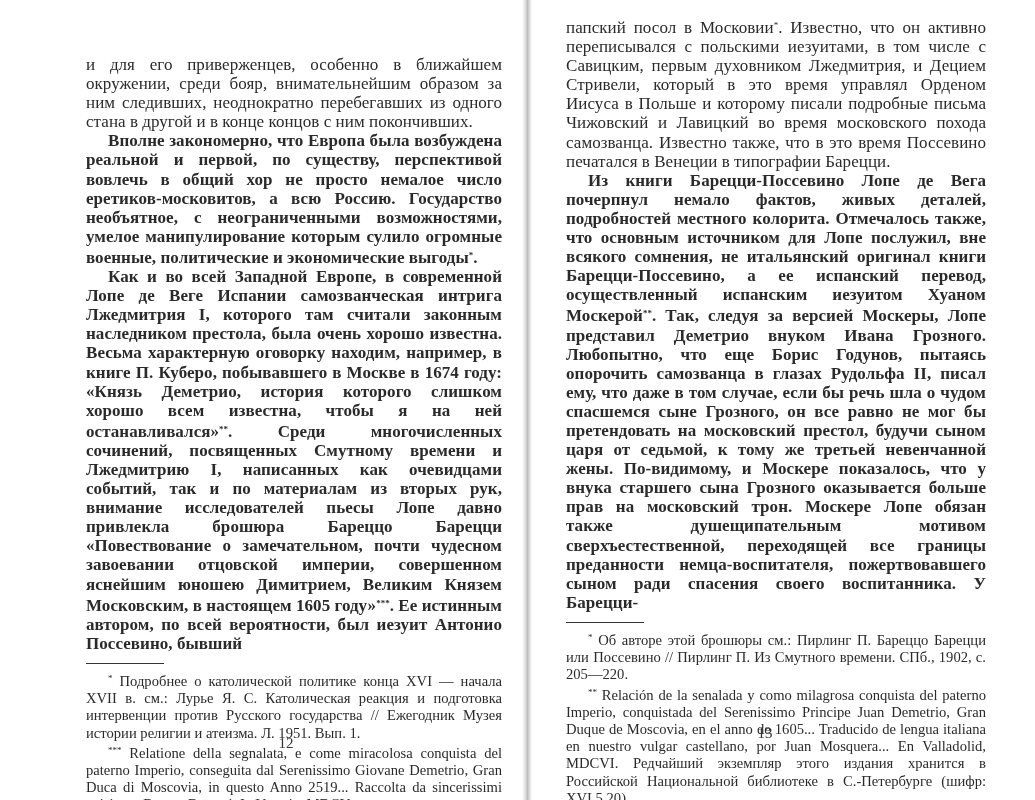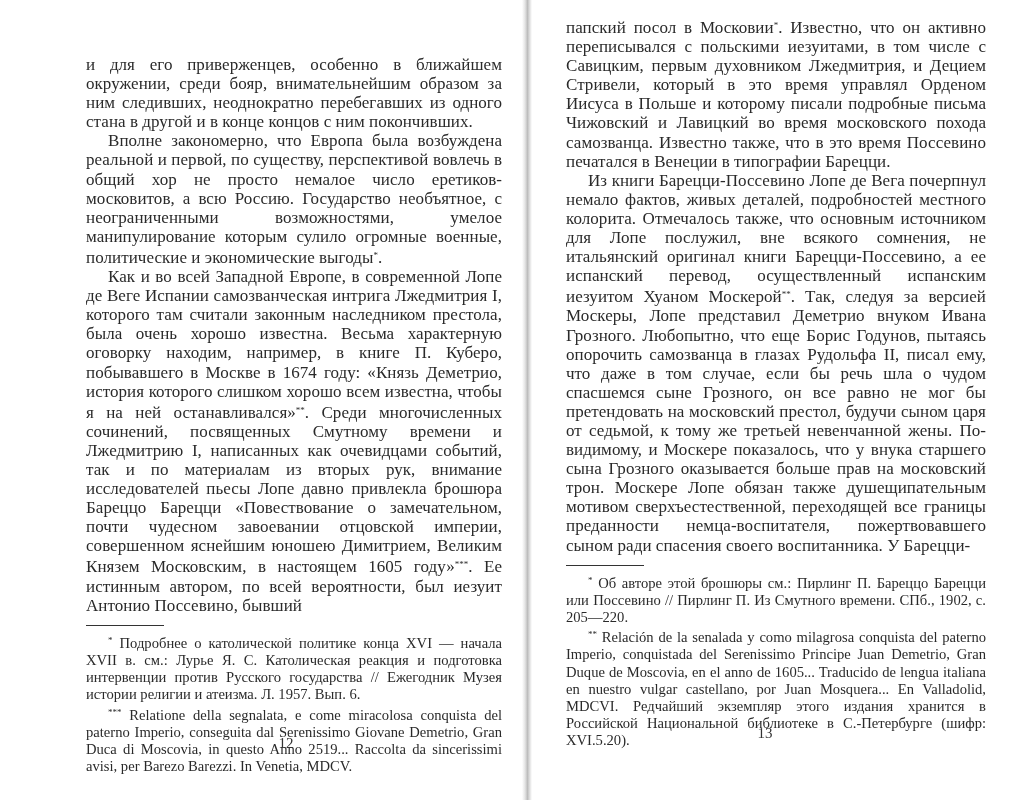--- a/index.html
+++ b/index.html
@@ -19,21 +19,21 @@
     .page.left { left: 86px; width: 416px; margin-top: 39px; }
     .page.right { left: 566px; width: 420px; }
     .body-text p {
       margin: 0;
       font-size: 17px;
       line-height: 19.1px;
       text-align: justify;
       hyphens: manual;
       letter-spacing: 0.05px;
     }
-    .body-text p.indent { text-indent: 22px; }
+    .body-text p.indent { text-indent: 22px; font-weight: bold; }
     .rule {
       width: 78px; height: 1px; background: #333;
       margin: 10px 0 6px 0;
     }
     .footnotes p {
       margin: 0;
       font-size: 14.6px;
       line-height: 17.2px;
       text-align: justify;
       text-indent: 22px;
@@ -60,21 +60,21 @@
       </p>
       <p class="indent">
         <span>Вполне закономерно, что Европа была возбуждена реальной и первой, по существу, перспективой вовлечь в общий хор не просто немалое число еретиков-московитов, а всю Россию. Государство необъятное, с неограниченными возможностями, умелое манипулирование которым сулило огромные военные, политические и экономические выгоды</span><sup class="fn">*</sup><span>.</span>
       </p>
       <p class="indent">
         <span>Как и во всей Западной Европе, в современной Лопе де Веге Испании самозванческая интрига Лжедмитрия I, которого там считали законным наследником престола, была очень хорошо известна. Весьма характерную оговорку находим, например, в книге П. Куберо, побывавшего в Москве в 1674 году: «Князь Деметрио, история которого слишком хорошо всем известна, чтобы я на ней останавливался»</span><sup class="fn">**</sup><span>. Среди многочисленных сочинений, посвященных Смутному времени и Лжедмитрию I, написанных как очевидцами событий, так и по материалам из вторых рук, внимание исследователей пьесы Лопе давно привлекла брошюра Бареццо Барецци «Повествование о замечательном, почти чудесном завоевании отцовской империи, совершенном яснейшим юношею Димитрием, Великим Князем Московским, в настоящем 1605 году»</span><sup class="fn">***</sup><span>. Ее истинным автором, по всей вероятности, был иезуит Антонио Поссевино, бывший</span>
       </p>
     </div>
     <div class="rule"></div>
     <div class="footnotes">
-      <p><sup class="fn">*</sup> <span>Подробнее о католической политике конца XVI — начала XVII в. см.: Лурье Я. С. Католическая реакция и подготовка интервенции против Русского государства // Ежегодник Музея истории религии и атеизма. Л. 1957. Вып. 6.</span></p>
+      <p><sup class="fn">*</sup> <span>Подробнее о католической политике конца XVI — начала XVII в. см.: Лурье Я. С. Католическая реакция и подготовка интервенции против Русского государства // Ежегодник Музея истории религии и атеизма. Л. 1951. Вып. 1.</span></p>
       <p><sup class="fn">***</sup> <span>Relatione della segnalata, e come miracolosa conquista del paterno Imperio, conseguita dal Serenissimo Giovane Demetrio, Gran Duca di Moscovia, in questo Anno 2519... Raccolta da sincerissimi avisi, per Barezo Barezzi. In Venetia, MDCV.</span></p>
     </div>
   </div>
   <div class="pagenum left">12</div>
 
   <div class="page right">
     <div class="body-text">
       <p>
         <span>папский посол в Московии</span><sup class="fn">*</sup><span>. Известно, что он активно переписывался с польскими иезуитами, в том числе с Савицким, первым духовником Лжедмитрия, и Децием Стривели, который в это время управлял Орденом Иисуса в Польше и которому писали подробные письма Чижовский и Лавицкий во время московского похода самозванца. Известно также, что в это время Поссевино печатался в Венеции в типографии Барецци.</span>
       </p>

